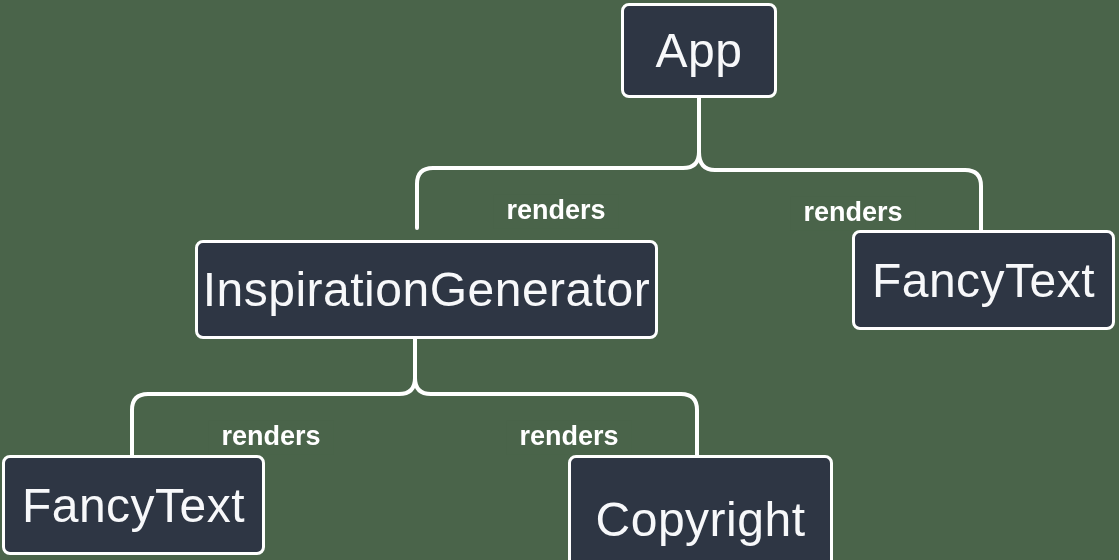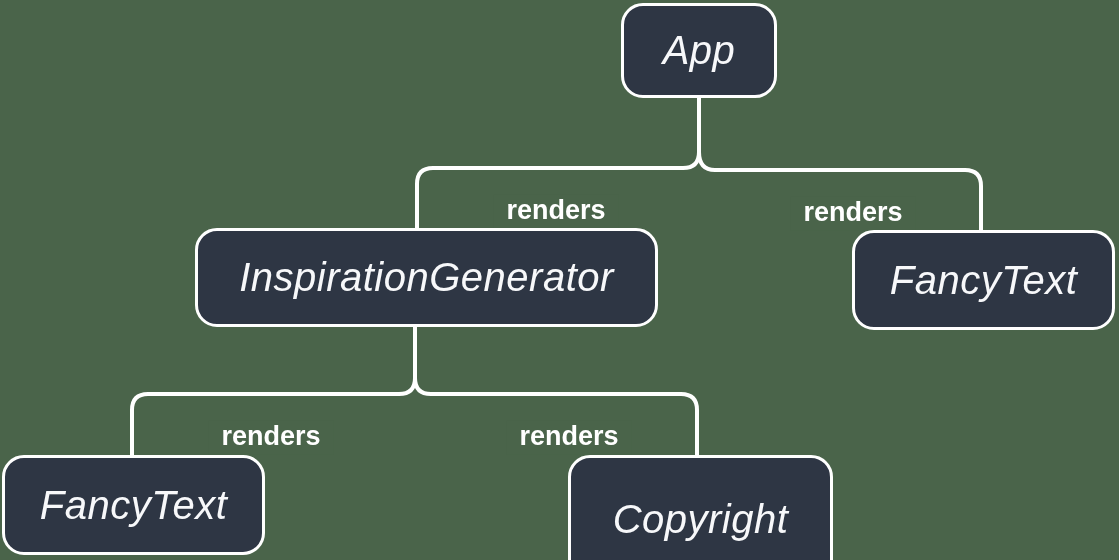--- a/index.html
+++ b/index.html
@@ -31,27 +31,26 @@
     stroke-linecap: round;
   }
   .node {
     position: absolute;
     box-sizing: border-box;
     display: flex;
     align-items: center;
     justify-content: center;
     background: var(--node-fill);
     border: 3px solid var(--node-border);
-    border-radius: 22px;
+    border-radius: 8px;
     color: var(--node-text);
-    font-size: 40px;
+    font-size: 48px;
     font-weight: 400;
     letter-spacing: 0.5px;
     white-space: nowrap;
-    font-style: italic;
   }
   .edge-label {
     position: absolute;
     transform: translate(-50%, -50%);
     background: var(--bg);
     color: var(--label-text);
     font-size: 27px;
     font-weight: 700;
     padding: 2px 13px;
     white-space: nowrap;
@@ -70,18 +69,18 @@
     <path d="M415 327 L415 378 Q415 394 399 394 L148 394 Q132 394 132 410 L132 455"></path>
     <path d="M415 327 L415 378 Q415 394 431 394 L681 394 Q697 394 697 410 L697 455"></path>
   </svg>
 
   <div class="edge-label" style="left:556px; top:168px;">renders</div>
   <div class="edge-label" style="left:853px; top:170px;">renders</div>
   <div class="edge-label" style="left:271px; top:394px;">renders</div>
   <div class="edge-label" style="left:569px; top:394px;">renders</div>
 
   <div class="node" style="left:621px; top:3px; width:156px; height:95px;">App</div>
-  <div class="node" style="left:195px; top:228px; width:463px; height:99px;">InspirationGenerator</div>
+  <div class="node" style="left:195px; top:240px; width:463px; height:99px;">InspirationGenerator</div>
   <div class="node" style="left:852px; top:230px; width:263px; height:100px;">FancyText</div>
   <div class="node" style="left:2px; top:455px; width:263px; height:100px;">FancyText</div>
   <div class="node" style="left:568px; top:455px; width:265px; height:128px;">Copyright</div>
 
 </div>
 
 </body></html>

